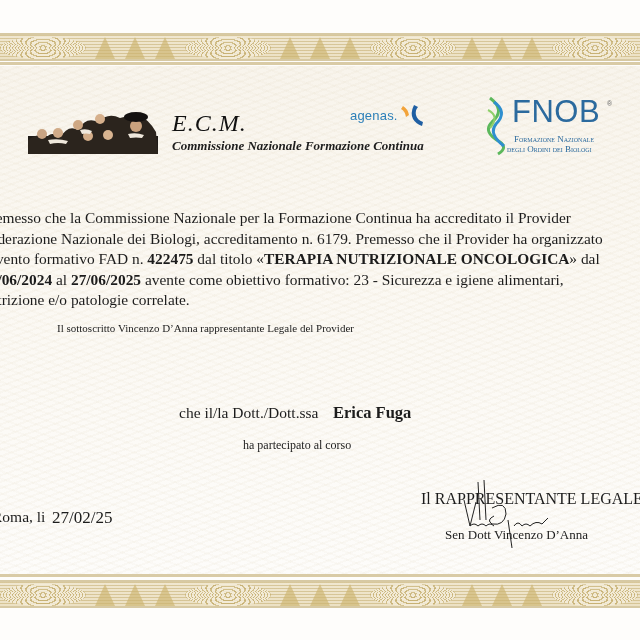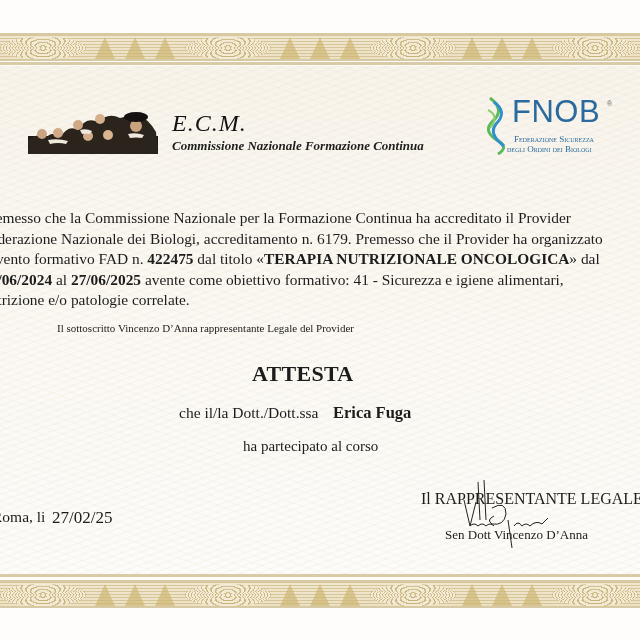--- a/index.html
+++ b/index.html
@@ -40,21 +40,21 @@
 
   .body-text { position:absolute; left:-18px; top:208px; width:680px; font-size:15.4px; line-height:20.5px; text-align:justify; color:#1c1c1c; }
   .body-text .ln { display:block; white-space:nowrap; }
   .body-text b { font-weight:bold; }
 
   .center-line { position:absolute; white-space:nowrap; color:#1c1c1c; }
   .sotto { left:57px; top:322px; font-size:11px; }
   .attesta { left:252px; top:361px; font-size:22px; font-weight:bold; letter-spacing:0.3px; }
   .che { left:131px; top:404px; font-size:15.5px;margin-left:48px; }
   .name { left:333px; top:403px; font-size:16.5px; font-weight:bold; }
-  .partecipato { left:243px; top:438px; font-size:15px; }
+  .partecipato { left:243px; top:438px; font-size:12px; }
   .roma { left:-8px; top:508px; font-size:15.5px; }
   .roma-date { left:52px; top:508px; font-size:17px; }
   .rapp { left:421px; top:490px; font-size:16px; }
   .sen { left:445px; top:527px; font-size:13px; }
   .signature { position:absolute; left:420px; top:480px; width:160px; height:70px; pointer-events:none; }
 </style>
 </head>
 <body>
 
 <div class="paper">
@@ -89,44 +89,50 @@
       <circle cx="80" cy="27" r="5" fill="#d8b490"></circle>
       <circle cx="108" cy="18" r="6" fill="#caa27e"></circle>
       <ellipse cx="108" cy="9" rx="12" ry="5" fill="#141110"></ellipse>
       <path d="M20 32 Q30 30 40 33 L38 36 Q30 34 22 36 Z" fill="#efe8dc"></path>
       <path d="M52 22 Q58 20 64 23 L62 26 Q58 25 54 26 Z" fill="#efe8dc"></path>
       <path d="M100 26 Q108 24 116 27 L114 30 Q108 29 102 30 Z" fill="#efe8dc"></path>
     </svg>
     <div class="ecm-title">E.C.M.</div>
     <div class="ecm-sub">Commissione Nazionale Formazione Continua</div>
 
+    <div class="agenas">
+      <span class="agenas-text">agenas.</span>
+      <svg width="24" height="24" viewBox="0 0 24 24" style="margin-left:2px;">
+        <path d="M3 3 Q8 6 9 12 L6 14 Q5 8 1 6 Z" fill="#f2a33a"></path>
+        <path d="M14 2 Q10 10 13 16 Q16 21 22 23 L23 19 Q17 17 16 12 Q15 7 18 4 Z" fill="#1f5fa3"></path>
+      </svg>
+    </div>
 
     <div class="fnob">
       <svg width="24" height="60" viewBox="0 0 24 60" style="position:absolute;left:0;top:0;">
         <path d="M4 2 Q20 14 6 26 Q-4 36 14 46 Q22 52 12 58" stroke="#5cb85c" stroke-width="3" fill="none"></path>
         <path d="M8 6 Q22 16 10 28 Q2 38 18 50" stroke="#2f8fcf" stroke-width="3" fill="none"></path>
         <path d="M2 14 Q14 20 4 32" stroke="#8fcf6a" stroke-width="2" fill="none"></path>
       </svg>
       <div class="fnob-title">FNOB</div>
       <div class="fnob-reg">®</div>
-      <div class="fnob-sub1">Federazione Sicurezza</div>
+      <div class="fnob-sub1">Formazione Nazionale</div>
       <div class="fnob-sub2">degli Ordini dei Biologi</div>
     </div>
   </div>
 
   <div class="body-text">
     <span class="ln">Premesso che la Commissione Nazionale per la Formazione Continua ha accreditato il Provider</span>
     <span class="ln">Federazione Nazionale dei Biologi, accreditamento n. 6179. Premesso che il Provider ha organizzato</span>
     <span class="ln"><span>l'evento formativo FAD n. </span><b>422475</b><span> dal titolo «</span><b>TERAPIA NUTRIZIONALE ONCOLOGICA</b><span>» dal</span></span>
-    <span class="ln"><b>27/06/2024</b><span> al </span><b>27/06/2025</b><span> avente come obiettivo formativo: 41 - Sicurezza e igiene alimentari,</span></span>
+    <span class="ln"><b>27/06/2024</b><span> al </span><b>27/06/2025</b><span> avente come obiettivo formativo: 23 - Sicurezza e igiene alimentari,</span></span>
     <span class="ln">nutrizione e/o patologie correlate.</span>
   </div>
 
   <div class="center-line sotto">Il sottoscritto Vincenzo D’Anna rappresentante Legale  del Provider</div>
-  <div class="center-line attesta">ATTESTA</div>
   <div class="center-line che">che il/la  Dott./Dott.ssa</div>
   <div class="center-line name">Erica Fuga</div>
   <div class="center-line partecipato">ha partecipato al corso</div>
 
   <div class="center-line roma">Roma, li</div>
   <div class="center-line roma-date">27/02/25</div>
   <div class="center-line rapp">Il RAPPRESENTANTE LEGALE</div>
   <div class="center-line sen">Sen Dott Vincenzo D’Anna</div>
   <svg class="signature" viewBox="0 0 160 70" aria-label="handwritten signature">
     <path d="M58 2 L60 40 M64 0 L66 40" stroke="#222" stroke-width="1" fill="none"></path>

